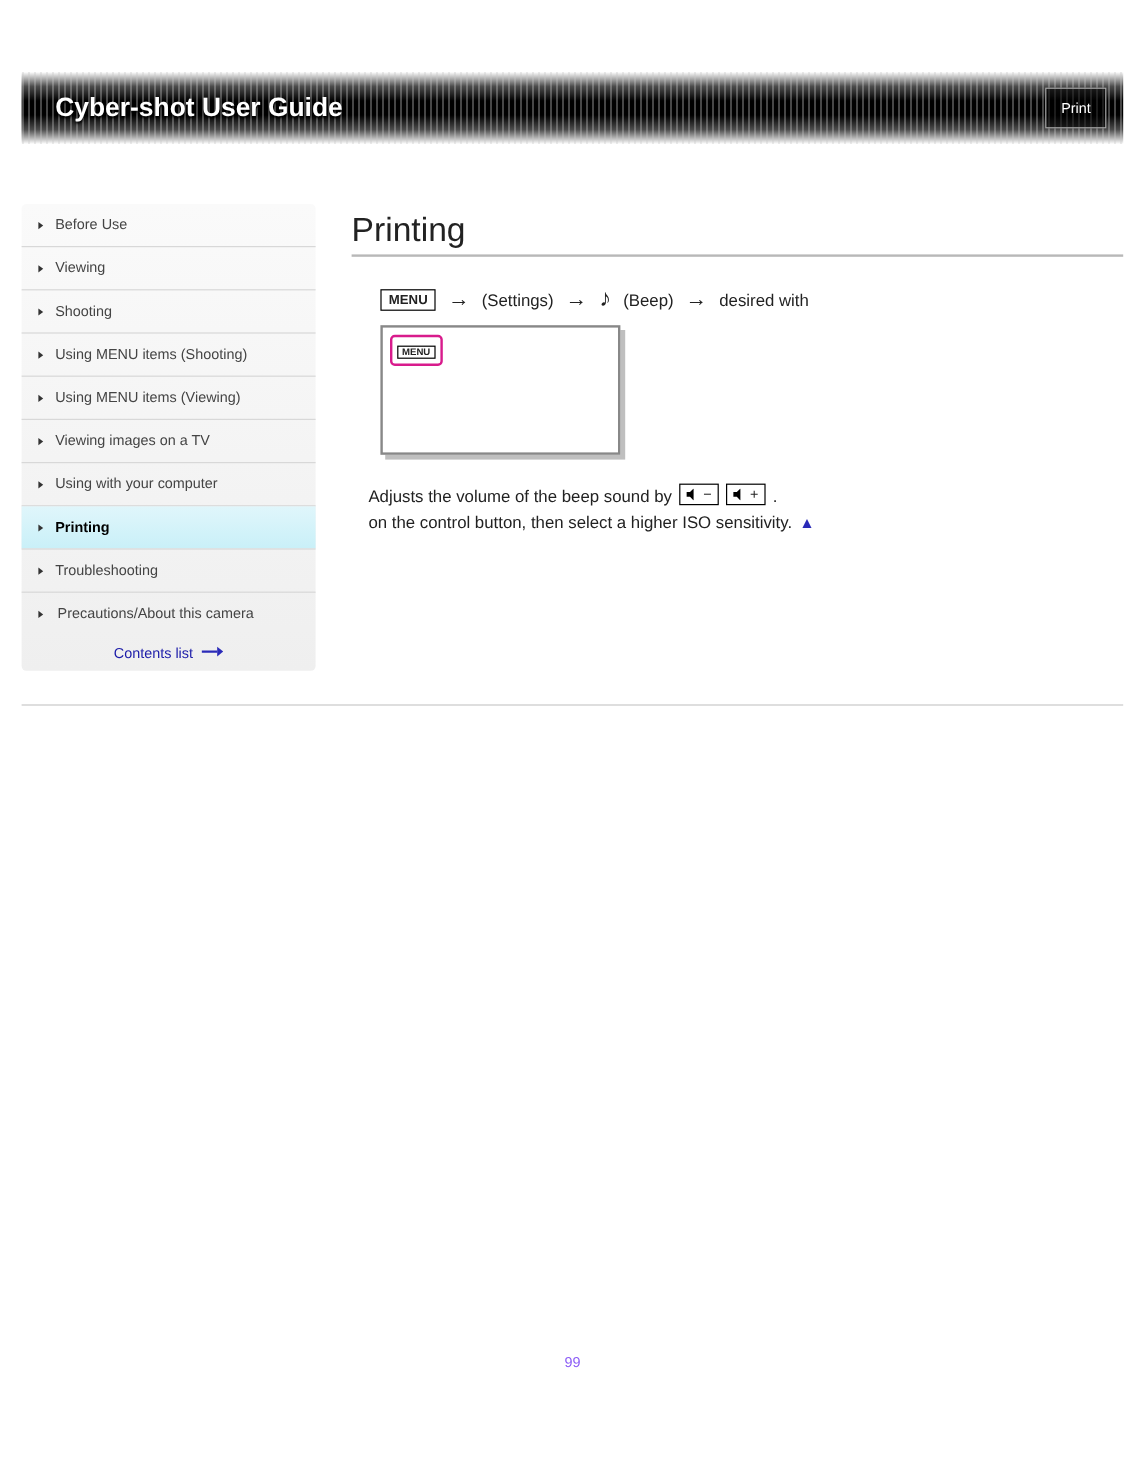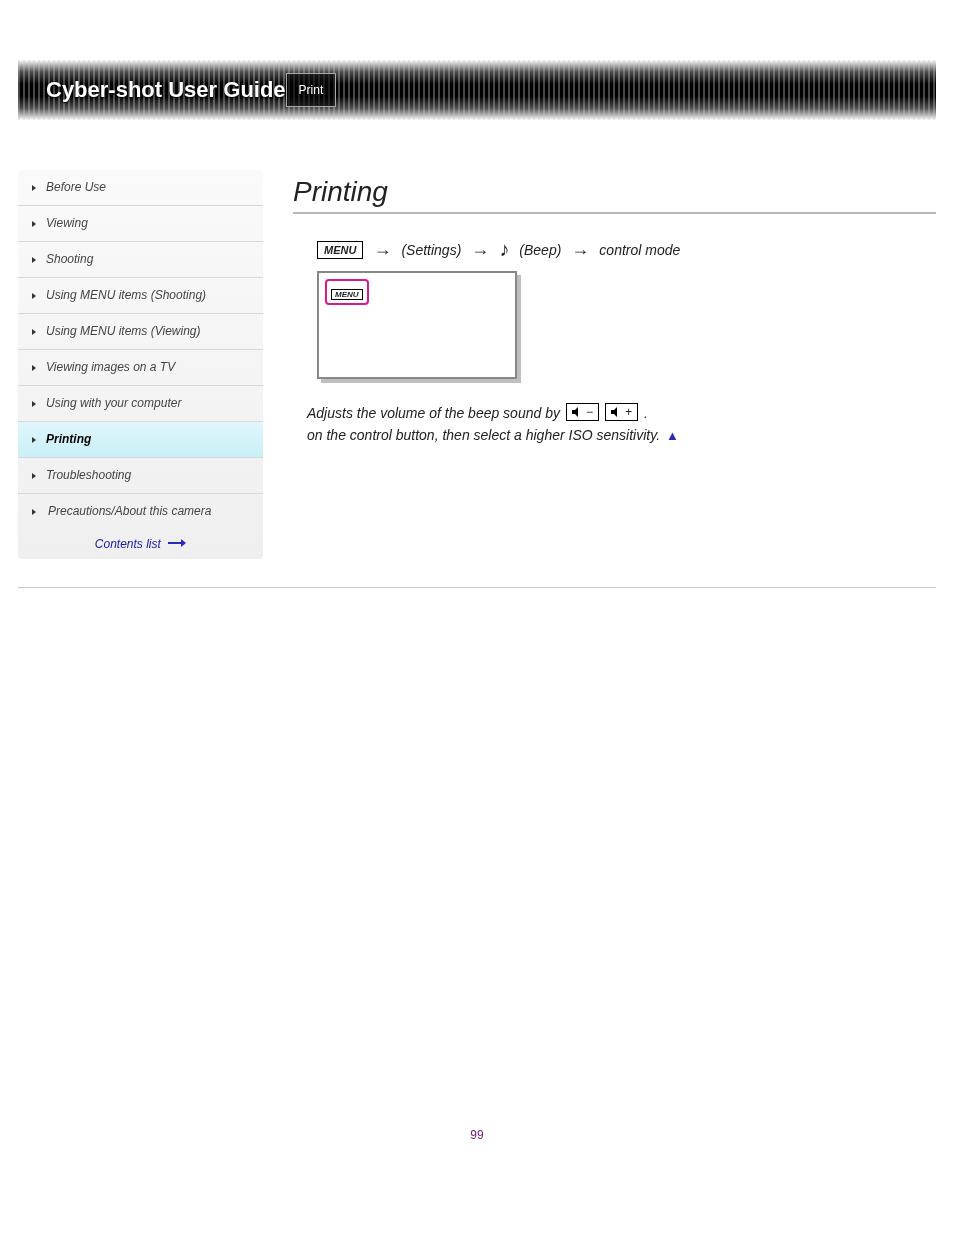--- a/index.html
+++ b/index.html
@@ -28,39 +28,39 @@
     background-image: repeating-linear-gradient(to right,
       rgba(200,200,200,0.35) 0 2px,
       rgba(0,0,0,0) 2px 5px);
     pointer-events:none;
   }
   .header-inner {
     position: relative;
     height:100%;
     display:flex;
     align-items:center;
+    justify-content:space-between;
     padding: 0 14px 0 28px;
     color:#fff;
   }
   .header-title { font-size:22px; font-weight:bold; text-shadow:0 1px 2px #000; }
   .header-link {
     font-size:12px;
     color:#fff;
     background: rgba(0,0,0,0.6);
     border:1px solid #aaa;
     padding:9px 12px;
     text-decoration:none;
   }
   .layout {
     display:flex;
     align-items:flex-start;
     margin-top:50px;
     padding: 0 18px;
     gap: 30px;
-    font-style: italic;
   }
   .sidebar {
     width:245px;
     flex-shrink:0;
     background: linear-gradient(to bottom, #fafafa, #efefef);
     border-radius:4px;
   }
   .sidebar-item {
     border-bottom:1px solid #d8d8d8;
     padding:10px 12px 10px 28px;
@@ -182,21 +182,21 @@
     font-size:13px;
   }
   .bottom-rule {
     margin: 28px 18px 0 18px;
     border:none;
     border-top:1px solid #c8c8c8;
   }
   .page-num {
     text-align:center;
     font-size:12px;
-    color:#701a75;
+    color:#8b5cf6;
     margin-top:540px;
   }
 </style>
 </head>
 <body>
 
 <div class="header">
   <div class="header-inner">
     <div class="header-title">Cyber-shot User Guide</div>
     <a href="#" class="header-link">Print</a>
@@ -233,21 +233,21 @@
     <hr class="main-divider">
 
     <div class="step-line">
       <span class="menu-btn">MENU</span>
       <span class="arrow-r">→</span>
       <span>(Settings)</span>
       <span class="arrow-r">→</span>
       <span class="music-note">♪</span>
       <span>(Beep)</span>
       <span class="arrow-r">→</span>
-      <span>control mode</span>
+      <span>desired with</span>
     </div>
 
     <div class="diagram-box">
       <span class="diagram-menu">
         <span class="diagram-menu-inner">MENU</span>
       </span>
     </div>
 
     <div class="instr">
       <span>Adjusts the volume of the beep sound by</span>

